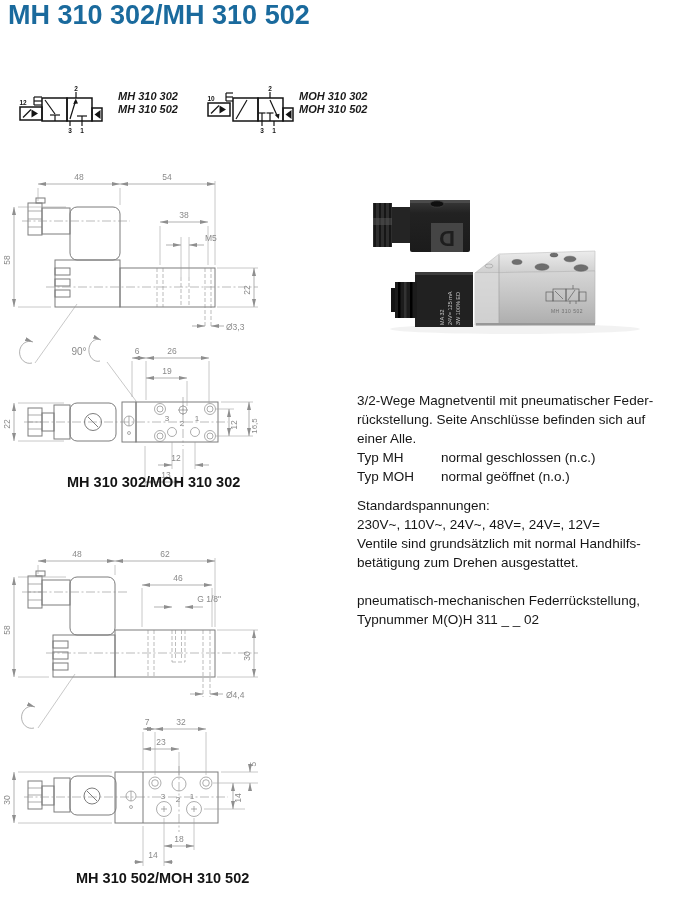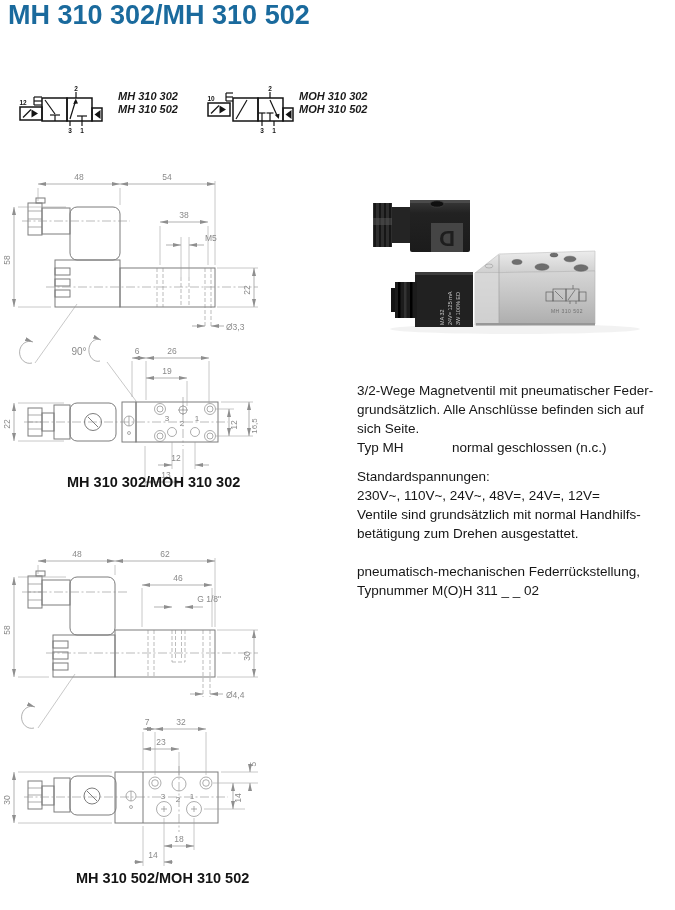--- a/index.html
+++ b/index.html
@@ -1,24 +1,24 @@
 <!DOCTYPE html>
 <html><head>
 <meta charset="utf-8">
 <style>
   html,body{margin:0;padding:0;background:#fff;}
   .page{position:relative;width:675px;height:910px;background:#fff;overflow:hidden;
         font-family:"Liberation Sans",sans-serif;color:#161616;}
   .title{position:absolute;left:8px;top:1px;font-size:27px;line-height:29px;font-weight:bold;color:#1a6a9d;}
   .sym-label{position:absolute;font-style:italic;font-weight:bold;font-size:11px;line-height:12.5px;color:#1a1a1a;}
   .caption{position:absolute;font-weight:bold;font-size:14.5px;color:#141414;white-space:nowrap;}
-  .desc{position:absolute;left:357px;top:381px;width:314px;font-size:13.5px;line-height:19px;color:#161616;}
+  .desc{position:absolute;left:357px;top:391px;width:314px;font-size:13.5px;line-height:19px;color:#161616;}
   .desc p{margin:0;}
   .m12{margin-bottom:12px;} .m10{margin-bottom:10px;} .m14{margin-bottom:14px;}
-  .typ-row{display:flex;gap:11px;} .typ-label{width:84px;flex:none;}
+  .typ-row{display:flex;} .typ-label{width:84px;flex:none;}
   svg{position:absolute;overflow:visible;}
   
   .body-ln{stroke:#7d7d7d;stroke-width:1;fill:none;}
   .body-thin{stroke:#8a8a8a;stroke-width:.7;fill:none;}
   .cl{stroke:#8f8f8f;stroke-width:.6;fill:none;stroke-dasharray:9 2.5 2 2.5;}
   .hid{stroke:#8f8f8f;stroke-width:.6;fill:none;stroke-dasharray:4 2;}
   .dim{stroke:#8f8f8f;stroke-width:.7;fill:none;}
   .ext{stroke:#9b9b9b;stroke-width:.55;fill:none;}
   .dt{font-family:"Liberation Sans",sans-serif;font-size:8.5px;fill:#8a8a8a;text-anchor:middle;}
   .pt{font-family:"Liberation Sans",sans-serif;font-size:8px;fill:#828282;text-anchor:middle;}
@@ -323,27 +323,31 @@
         <text transform="translate(79,147) rotate(-90)">MA 32</text>
         <text transform="translate(87,147) rotate(-90)">24V= 125 mA</text>
         <text transform="translate(95,147) rotate(-90)">3W 100% ED</text>
       </g>
     </g>
   </svg>
 
   <div class="desc">
     <p class="m12">
       <span>3/2-Wege Magnetventil mit pneumatischer Feder-</span><br>
-      <span>grundsätzlich. Alle Anschlüsse befinden sich auf</span><br>
-      <span>sich Seite.</span>
+      <span>rückstellung. Seite Anschlüsse befinden sich auf</span><br>
+      <span>einer Alle.</span>
     </p>
     <div class="m10">
       <div class="typ-row">
         <span class="typ-label">Typ MH</span>
         <span>normal geschlossen (n.c.)</span>
+      </div>
+      <div class="typ-row">
+        <span class="typ-label">Typ MOH</span>
+        <span>normal geöffnet (n.o.)</span>
       </div>
     </div>
     <p class="m14">
       <span>Standardspannungen:</span><br>
       <span>230V~,  110V~,  24V~,  48V=,  24V=,  12V=</span>
     </p>
     <p class="m10">
       <span>Ventile sind grundsätzlich mit normal Handhilfs-</span><br>
       <span>betätigung zum Drehen ausgestattet.</span>
     </p>

